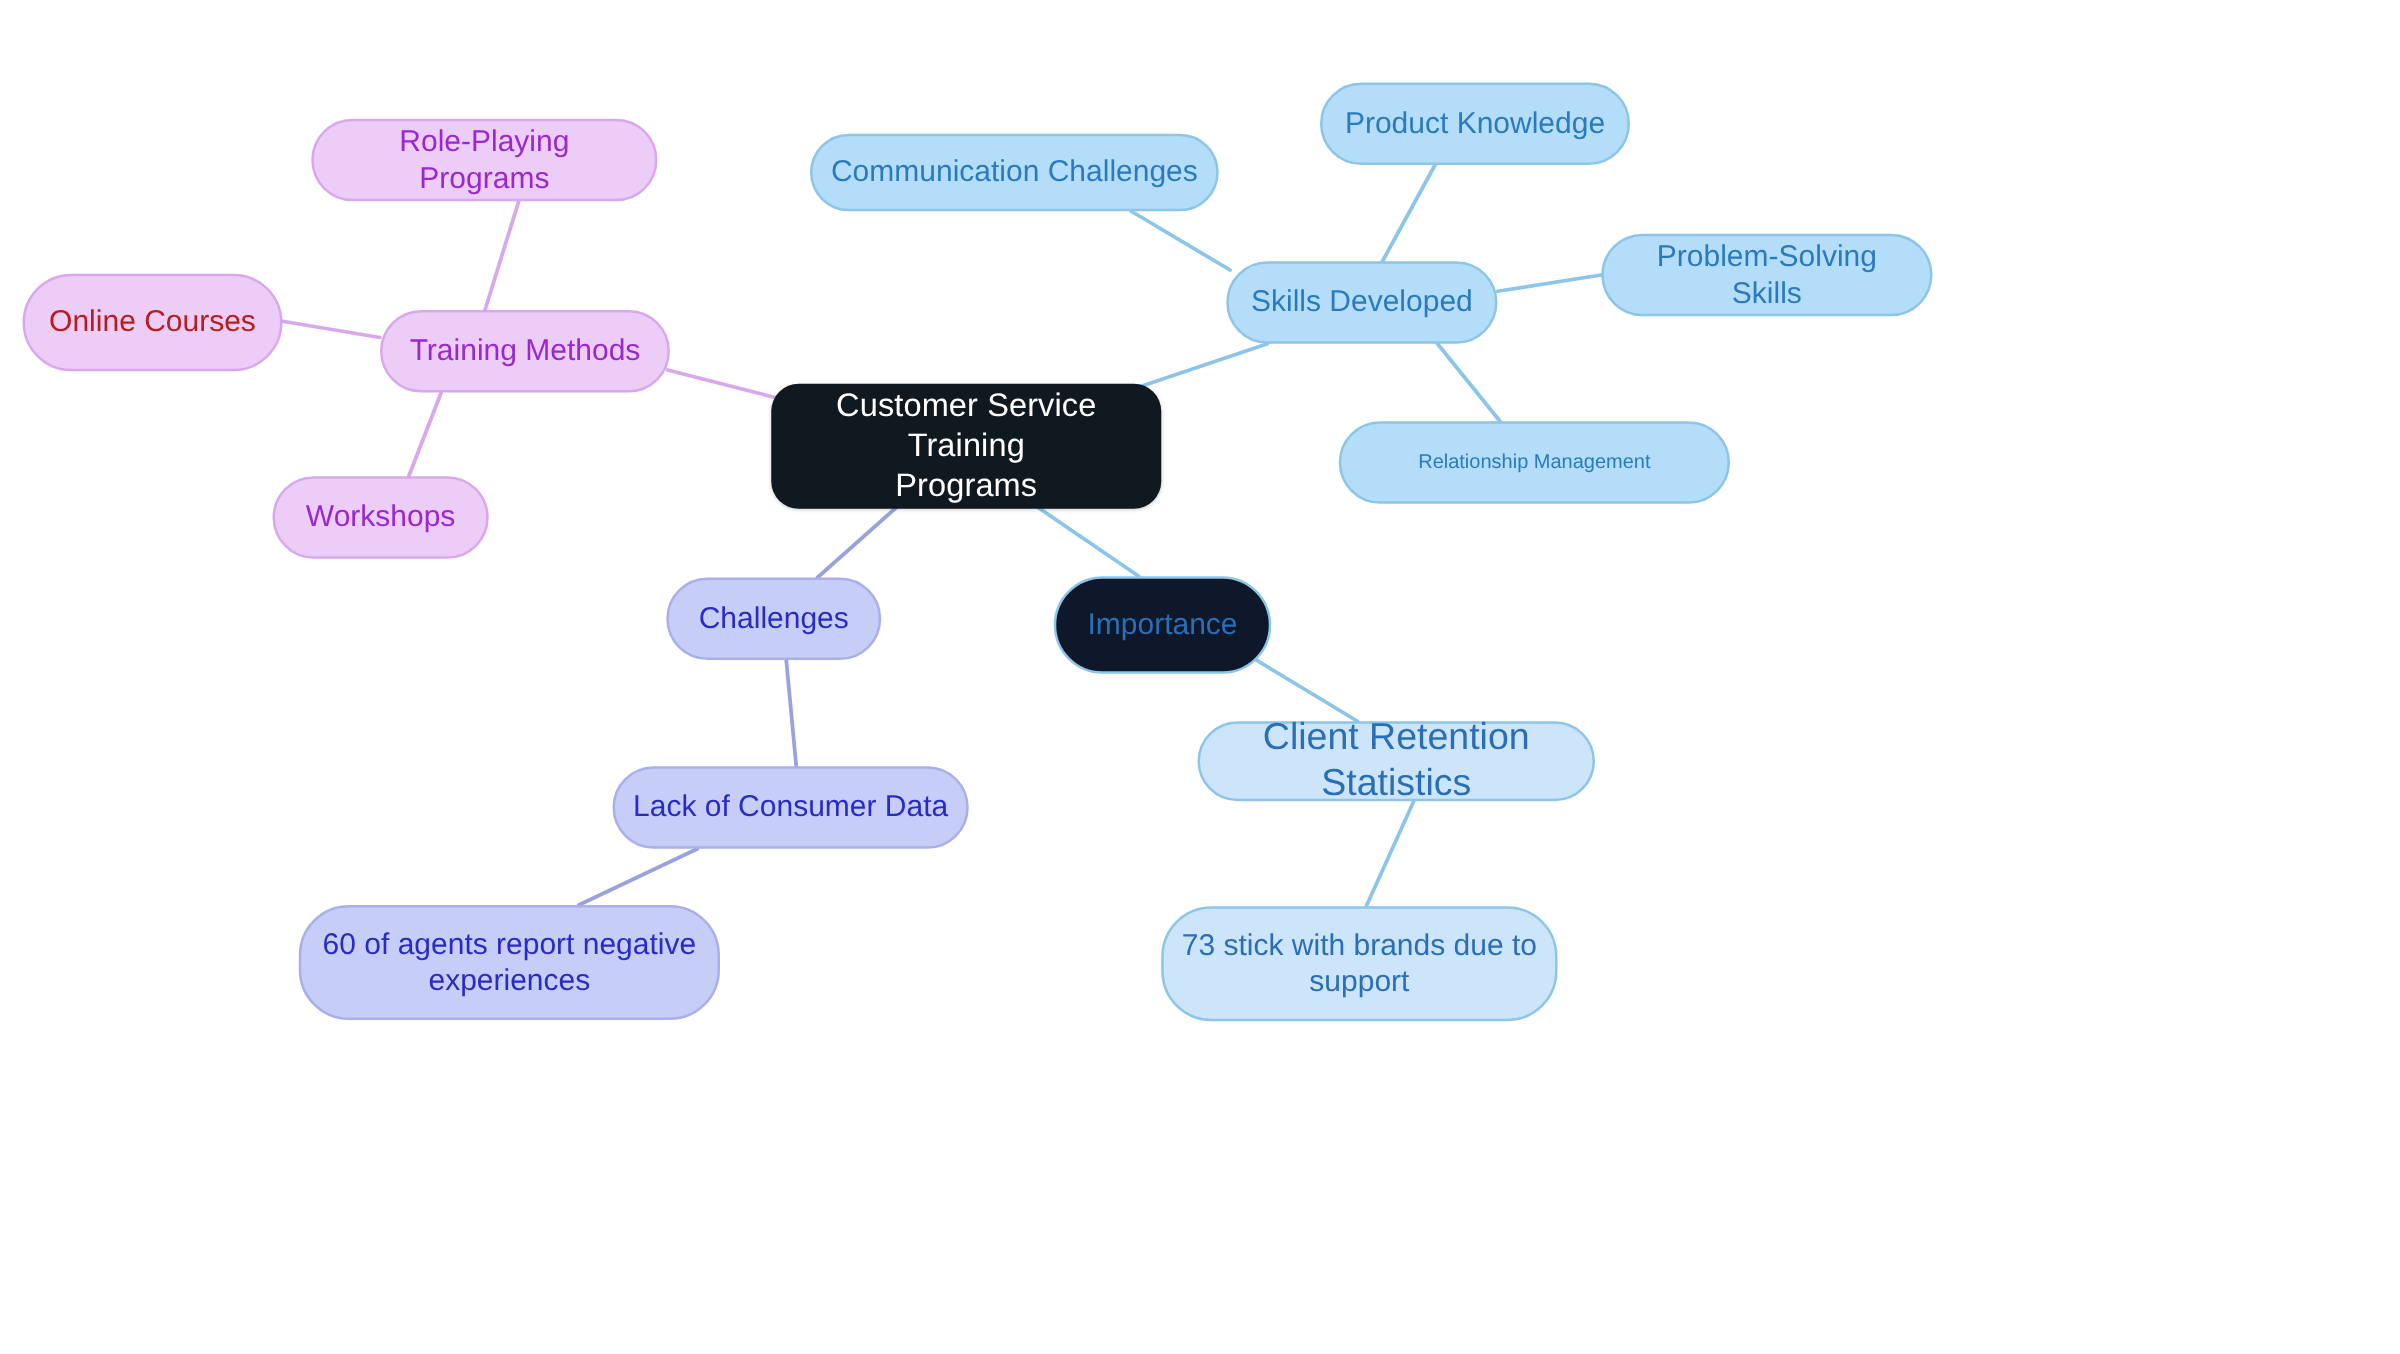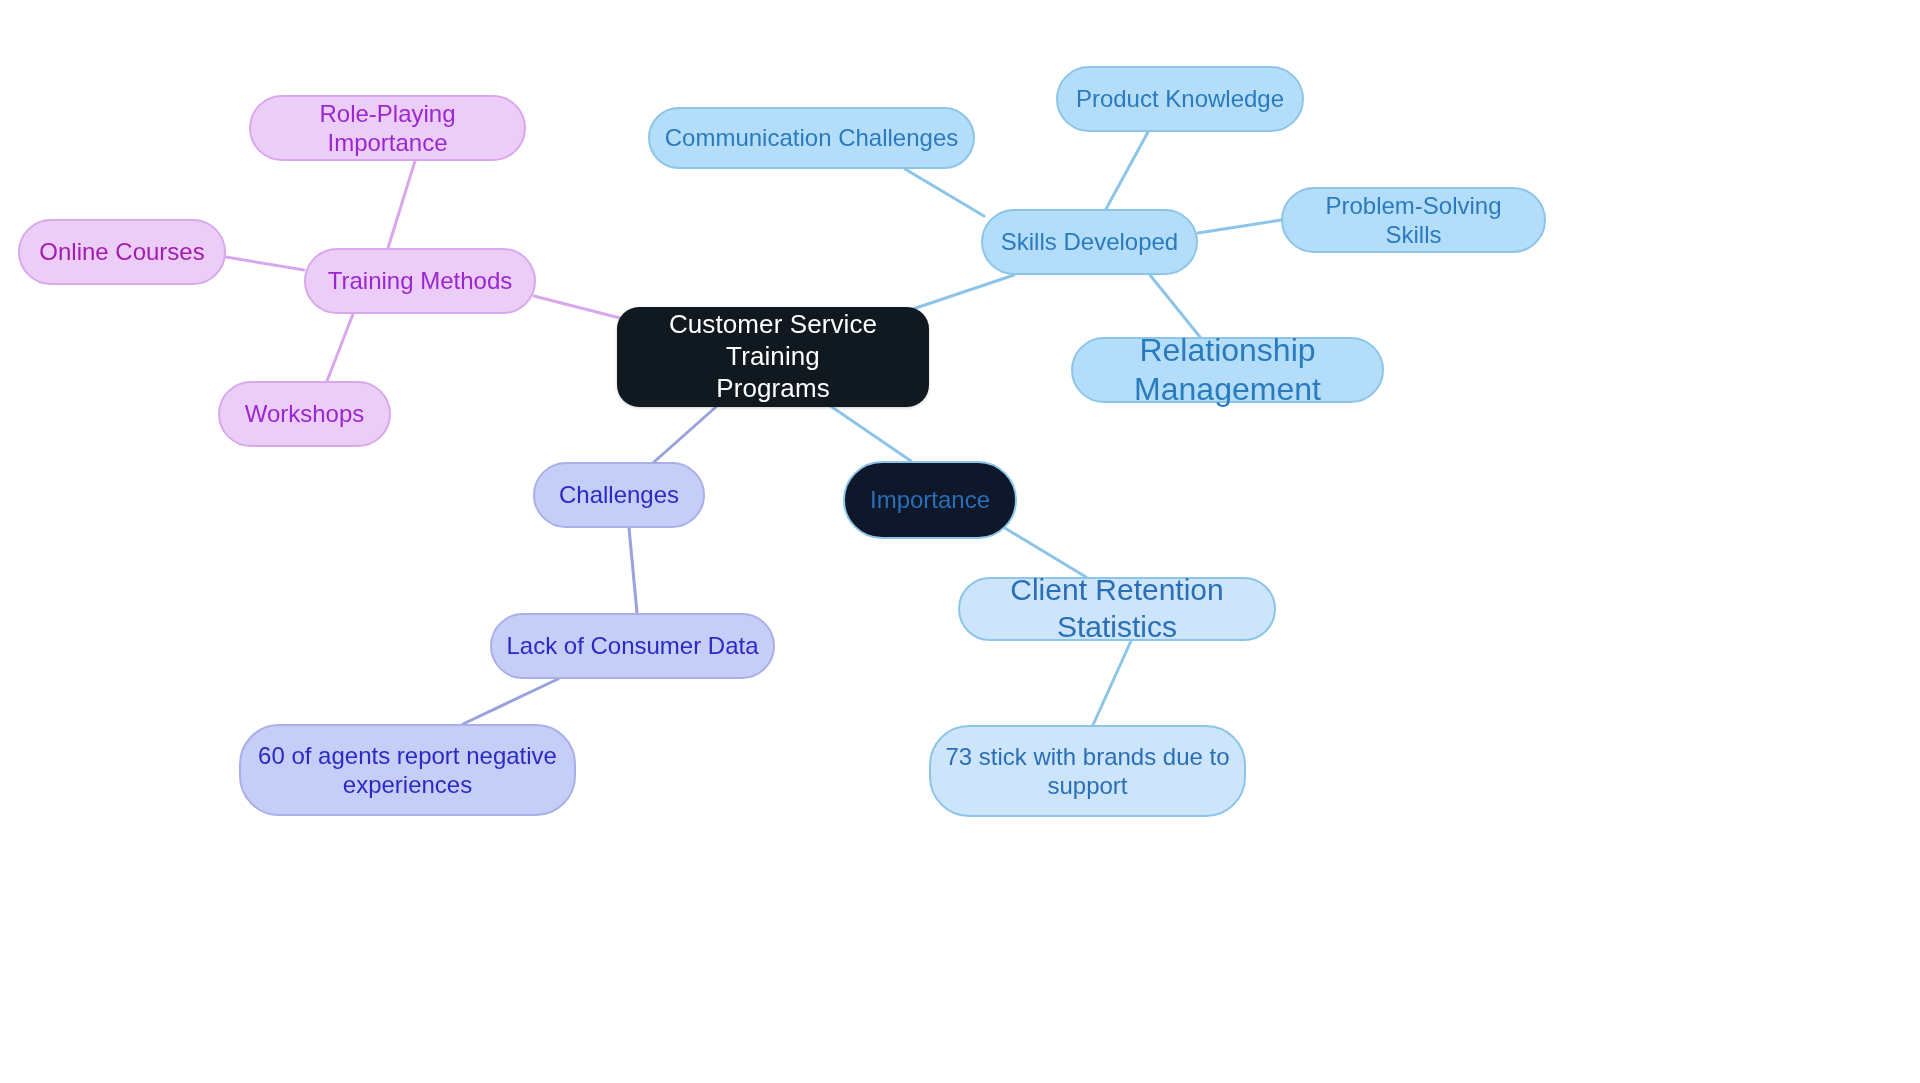--- a/index.html
+++ b/index.html
@@ -69,28 +69,28 @@
       <line x1="629" y1="528" x2="637" y2="613" stroke="#9aa2dd" stroke-width="3" stroke-linecap="round"></line>
       <line x1="558" y1="679" x2="463" y2="724" stroke="#9aa2dd" stroke-width="3" stroke-linecap="round"></line>
       <line x1="829" y1="405" x2="911" y2="461" stroke="#8cc5e8" stroke-width="3" stroke-linecap="round"></line>
       <line x1="1000" y1="525" x2="1086" y2="577" stroke="#8cc5e8" stroke-width="3" stroke-linecap="round"></line>
       <line x1="1131" y1="641" x2="1093" y2="725" stroke="#8cc5e8" stroke-width="3" stroke-linecap="round"></line>
     </svg>
   <div id="node-layer">
       <div class="node node-root" style="left: 617px; top: 307px; width: 312px; height: 100px; background: rgb(16, 24, 32); color: rgb(255, 255, 255); border-color: rgb(16, 24, 32); font-size: 26px;"><span class="node-text">Customer Service Training
 Programs</span></div>
       <div class="node" style="left: 304px; top: 248px; width: 232px; height: 66px; background: rgb(236, 205, 247); color: rgb(154, 39, 207); border-color: rgb(217, 168, 236); font-size: 24px;"><span class="node-text">Training Methods</span></div>
-      <div class="node" style="left: 249px; top: 95px; width: 277px; height: 66px; background: rgb(236, 205, 247); color: rgb(154, 39, 207); border-color: rgb(217, 168, 236); font-size: 24px;"><span class="node-text">Role-Playing Importance</span></div>
-      <div class="node" style="left: 18px; top: 219px; width: 208px; height: 66px; background: rgb(236, 205, 247); color: #a21caf; border-color: rgb(217, 168, 236); font-size: 24px;"><span class="node-text">Online Courses</span></div>
+      <div class="node" style="left: 249px; top: 95px; width: 277px; height: 66px; background: rgb(236, 205, 247); color: rgb(154, 39, 207); border-color: rgb(217, 168, 236); font-size: 24px;"><span class="node-text">Role-Playing Programs</span></div>
+      <div class="node" style="left: 18px; top: 219px; width: 208px; height: 78px; background: rgb(236, 205, 247); color: #b91c1c; border-color: rgb(217, 168, 236); font-size: 24px;"><span class="node-text">Online Courses</span></div>
       <div class="node" style="left: 218px; top: 381px; width: 173px; height: 66px; background: rgb(236, 205, 247); color: rgb(154, 39, 207); border-color: rgb(217, 168, 236); font-size: 24px;"><span class="node-text">Workshops</span></div>
       <div class="node" style="left: 981px; top: 209px; width: 217px; height: 66px; background: rgb(180, 221, 250); color: rgb(42, 123, 189); border-color: rgb(140, 197, 232); font-size: 24px;"><span class="node-text">Skills Developed</span></div>
       <div class="node" style="left: 648px; top: 107px; width: 327px; height: 62px; background: rgb(180, 221, 250); color: rgb(42, 123, 189); border-color: rgb(140, 197, 232); font-size: 24px;"><span class="node-text">Communication Challenges</span></div>
       <div class="node" style="left: 1056px; top: 66px; width: 248px; height: 66px; background: rgb(180, 221, 250); color: rgb(42, 123, 189); border-color: rgb(140, 197, 232); font-size: 24px;"><span class="node-text">Product Knowledge</span></div>
       <div class="node" style="left: 1281px; top: 187px; width: 265px; height: 66px; background: rgb(180, 221, 250); color: rgb(42, 123, 189); border-color: rgb(140, 197, 232); font-size: 24px;"><span class="node-text">Problem-Solving Skills</span></div>
-      <div class="node" style="left: 1071px; top: 337px; width: 313px; height: 66px; background: rgb(180, 221, 250); color: rgb(42, 123, 189); border-color: rgb(140, 197, 232); font-size: 32px; justify-content: center;"><span class="node-text">Relationship Management</span></div>
+      <div class="node" style="left: 1071px; top: 337px; width: 313px; height: 66px; background: rgb(180, 221, 250); color: rgb(42, 123, 189); border-color: rgb(140, 197, 232); font-size: 16px; justify-content: center;"><span class="node-text">Relationship Management</span></div>
       <div class="node" style="left: 533px; top: 462px; width: 172px; height: 66px; background: rgb(198, 205, 247); color: rgb(42, 42, 196); border-color: rgb(169, 176, 232); font-size: 24px;"><span class="node-text">Challenges</span></div>
       <div class="node" style="left: 490px; top: 613px; width: 285px; height: 66px; background: rgb(198, 205, 247); color: rgb(42, 42, 196); border-color: rgb(169, 176, 232); font-size: 24px;"><span class="node-text">Lack of Consumer Data</span></div>
       <div class="node" style="left: 239px; top: 724px; width: 337px; height: 92px; background: rgb(198, 205, 247); color: rgb(42, 42, 196); border-color: rgb(169, 176, 232); font-size: 24px;"><span class="node-text">60 of agents report negative
 experiences</span></div>
       <div class="node" style="left: 843px; top: 461px; width: 174px; height: 78px; background: #0f172a; color: rgb(42, 111, 181); border-color: rgb(140, 197, 232); font-size: 24px;"><span class="node-text">Importance</span></div>
       <div class="node" style="left: 958px; top: 577px; width: 318px; height: 64px; background: rgb(204, 229, 251); color: rgb(42, 111, 181); border-color: rgb(140, 197, 232); font-size: 30px;"><span class="node-text">Client Retention Statistics</span></div>
       <div class="node" style="left: 929px; top: 725px; width: 317px; height: 92px; background: rgb(204, 229, 251); color: rgb(42, 111, 181); border-color: rgb(140, 197, 232); font-size: 24px; justify-content: center;"><span class="node-text">73 stick with brands due to
 support</span></div>
     </div>
 </div>

